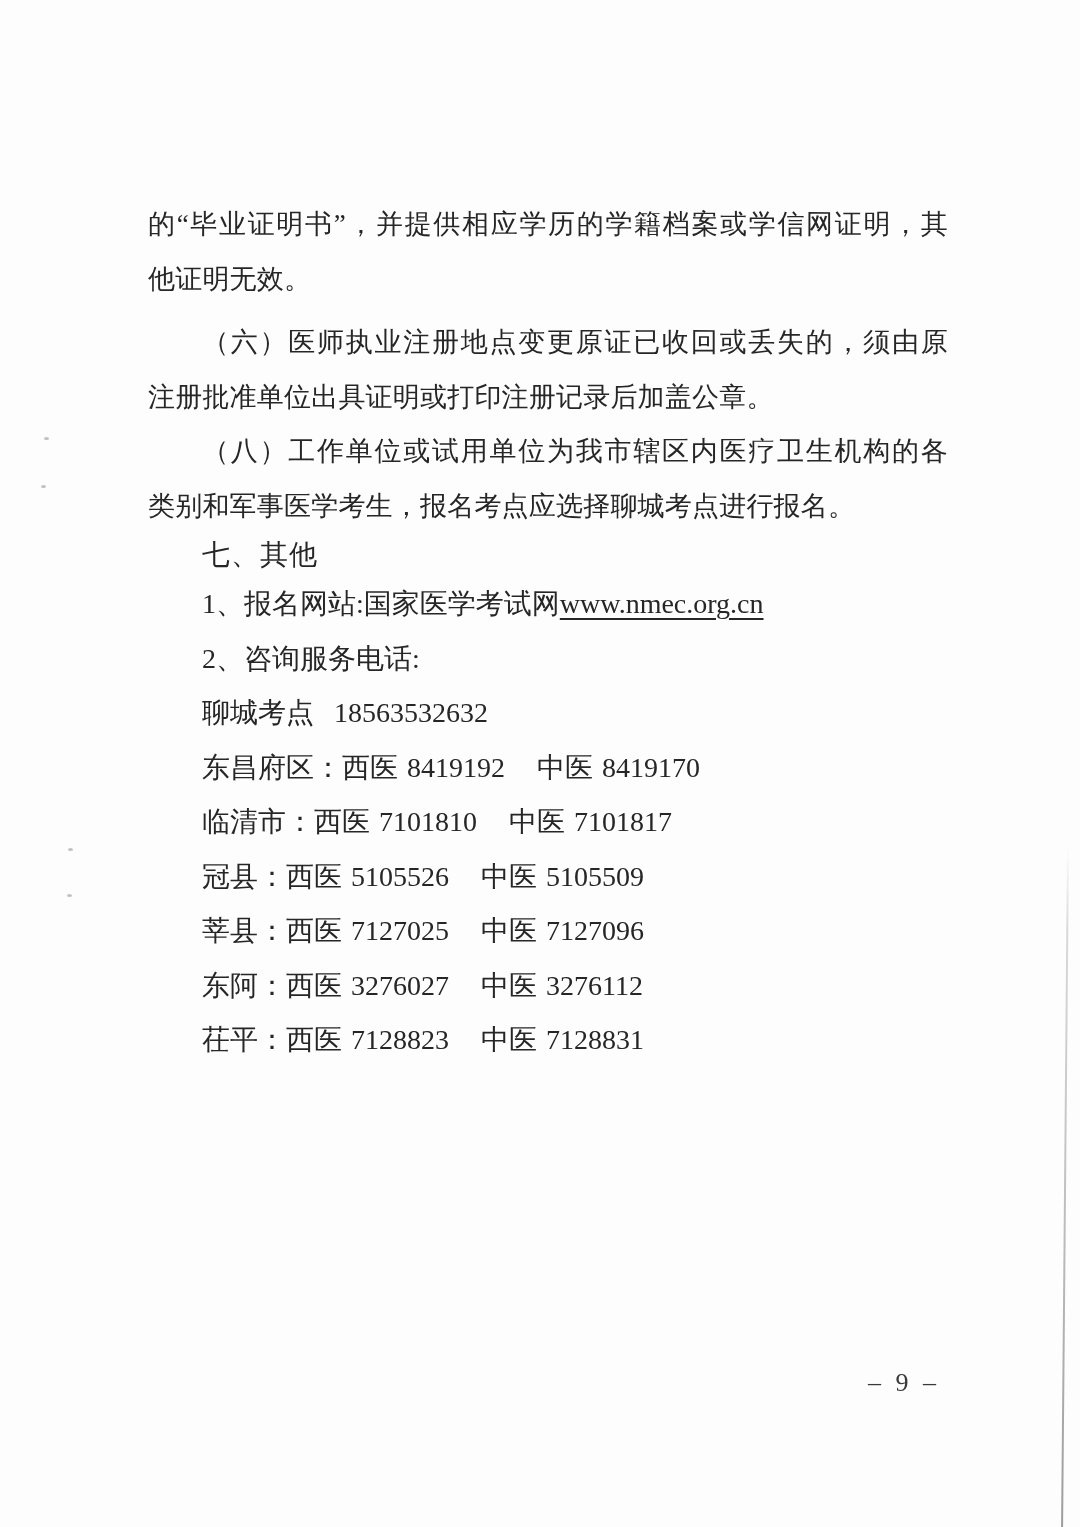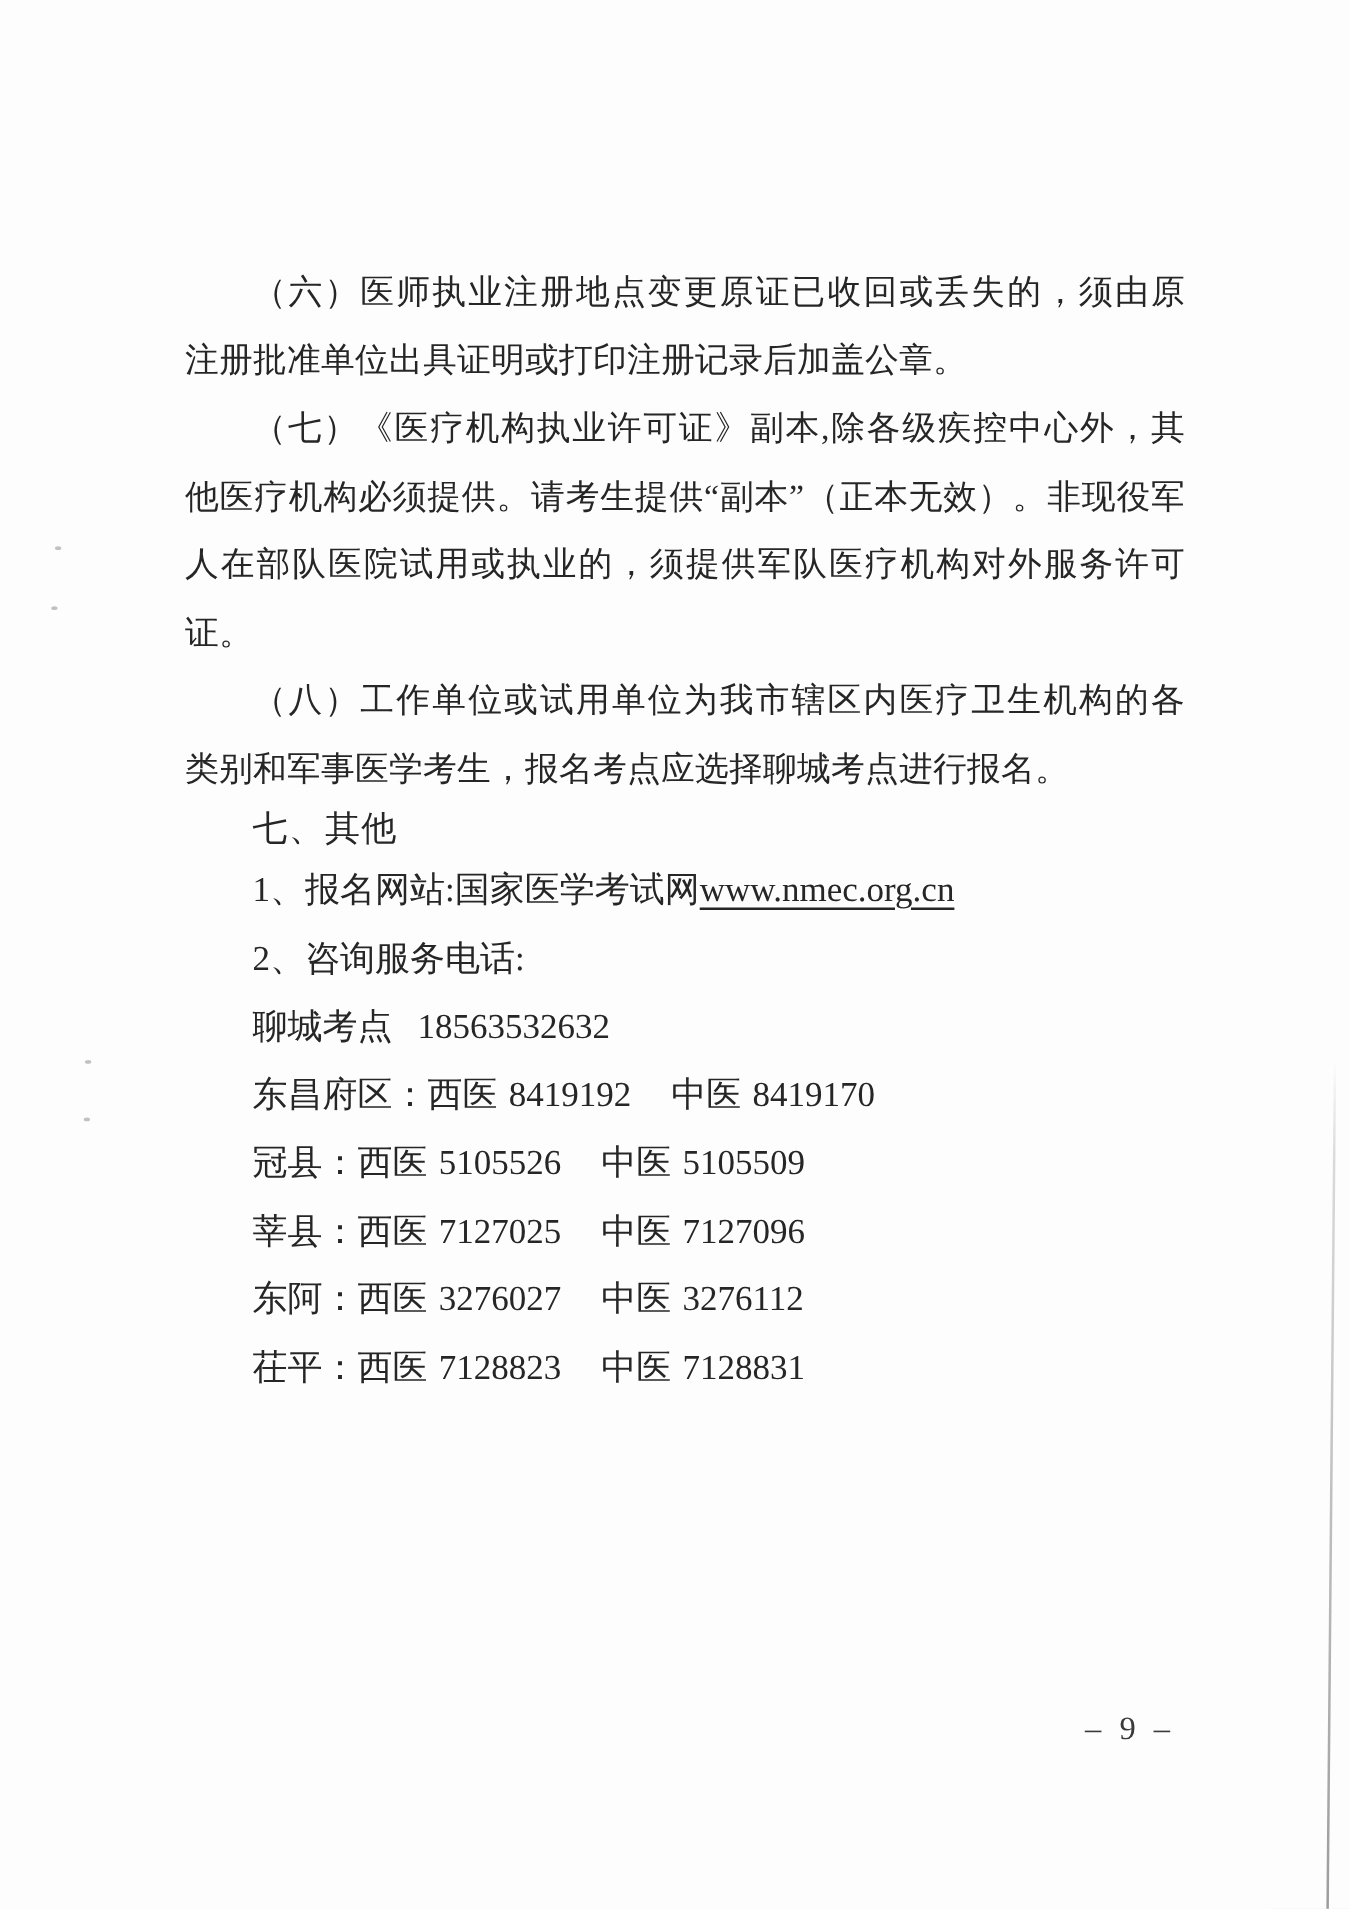--- a/index.html
+++ b/index.html
@@ -99,32 +99,30 @@
   .speck.s2 { left: 41px; top: 485px; }
   .speck.s3 { left: 68px; top: 848px; }
   .speck.s4 { left: 67px; top: 894px; }
 </style>
 </head>
 <body>
 
 <div class="page">
   <div class="content">
 
+    <div class="para">
+      <div class="tline fill">的“毕业证明书”，并提供相应学历的学籍档案或学信网证明，其</div>
+      <div class="tline">他证明无效。</div>
+    </div>
 
     <div class="para gap">
       <div class="tline fill ind">（六）医师执业注册地点变更原证已收回或丢失的，须由原</div>
       <div class="tline">注册批准单位出具证明或打印注册记录后加盖公章。</div>
     </div>
 
-    <div class="para">
-      <div class="tline fill ind">（七）《医疗机构执业许可证》副本,除各级疾控中心外，其</div>
-      <div class="tline fill">他医疗机构必须提供。请考生提供“副本”（正本无效）。非现役军</div>
-      <div class="tline fill">人在部队医院试用或执业的，须提供军队医疗机构对外服务许可</div>
-      <div class="tline">证。</div>
-    </div>
 
     <div class="para">
       <div class="tline fill ind">（八）工作单位或试用单位为我市辖区内医疗卫生机构的各</div>
       <div class="tline">类别和军事医学考生，报名考点应选择聊城考点进行报名。</div>
     </div>
 
     <div class="heading">七、其他</div>
 
     <div class="line">
       <span>1、报名网站:国家医学考试网</span><a class="website-link">www.nmec.org.cn</a>
@@ -135,20 +133,23 @@
     </div>
 
     <div class="line">
       <span>聊城考点</span><span class="site-num">18563532632</span>
     </div>
 
     <div class="line contact-row">
       <span>东昌府区：</span><span class="phone-group"><span>西医</span><span class="num">8419192</span></span><span class="phone-group tcm"><span>中医</span><span class="num">8419170</span></span>
     </div>
 
+    <div class="line contact-row">
+      <span>临清市：</span><span class="phone-group"><span>西医</span><span class="num">7101810</span></span><span class="phone-group tcm"><span>中医</span><span class="num">7101817</span></span>
+    </div>
 
     <div class="line contact-row">
       <span>冠县：</span><span class="phone-group"><span>西医</span><span class="num">5105526</span></span><span class="phone-group tcm"><span>中医</span><span class="num">5105509</span></span>
     </div>
 
     <div class="line contact-row">
       <span>莘县：</span><span class="phone-group"><span>西医</span><span class="num">7127025</span></span><span class="phone-group tcm"><span>中医</span><span class="num">7127096</span></span>
     </div>
 
 

